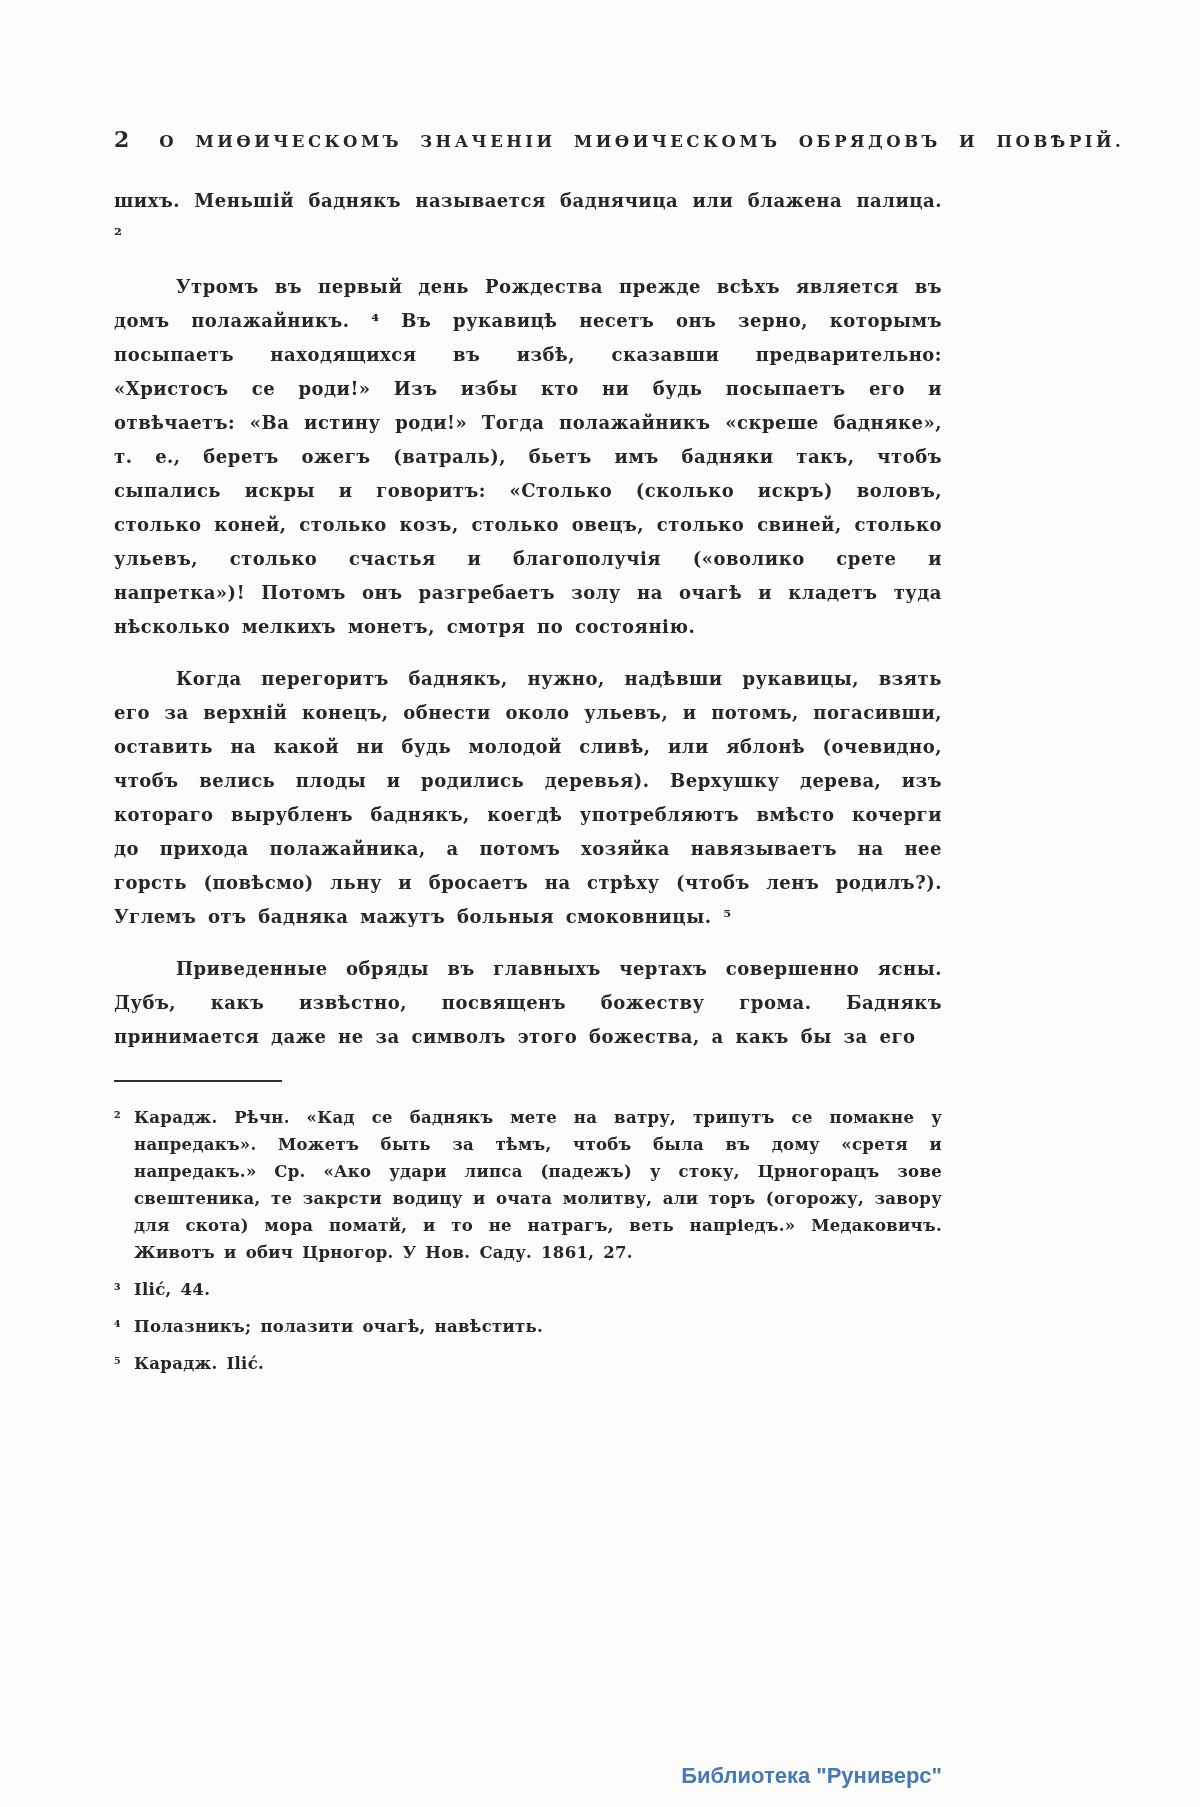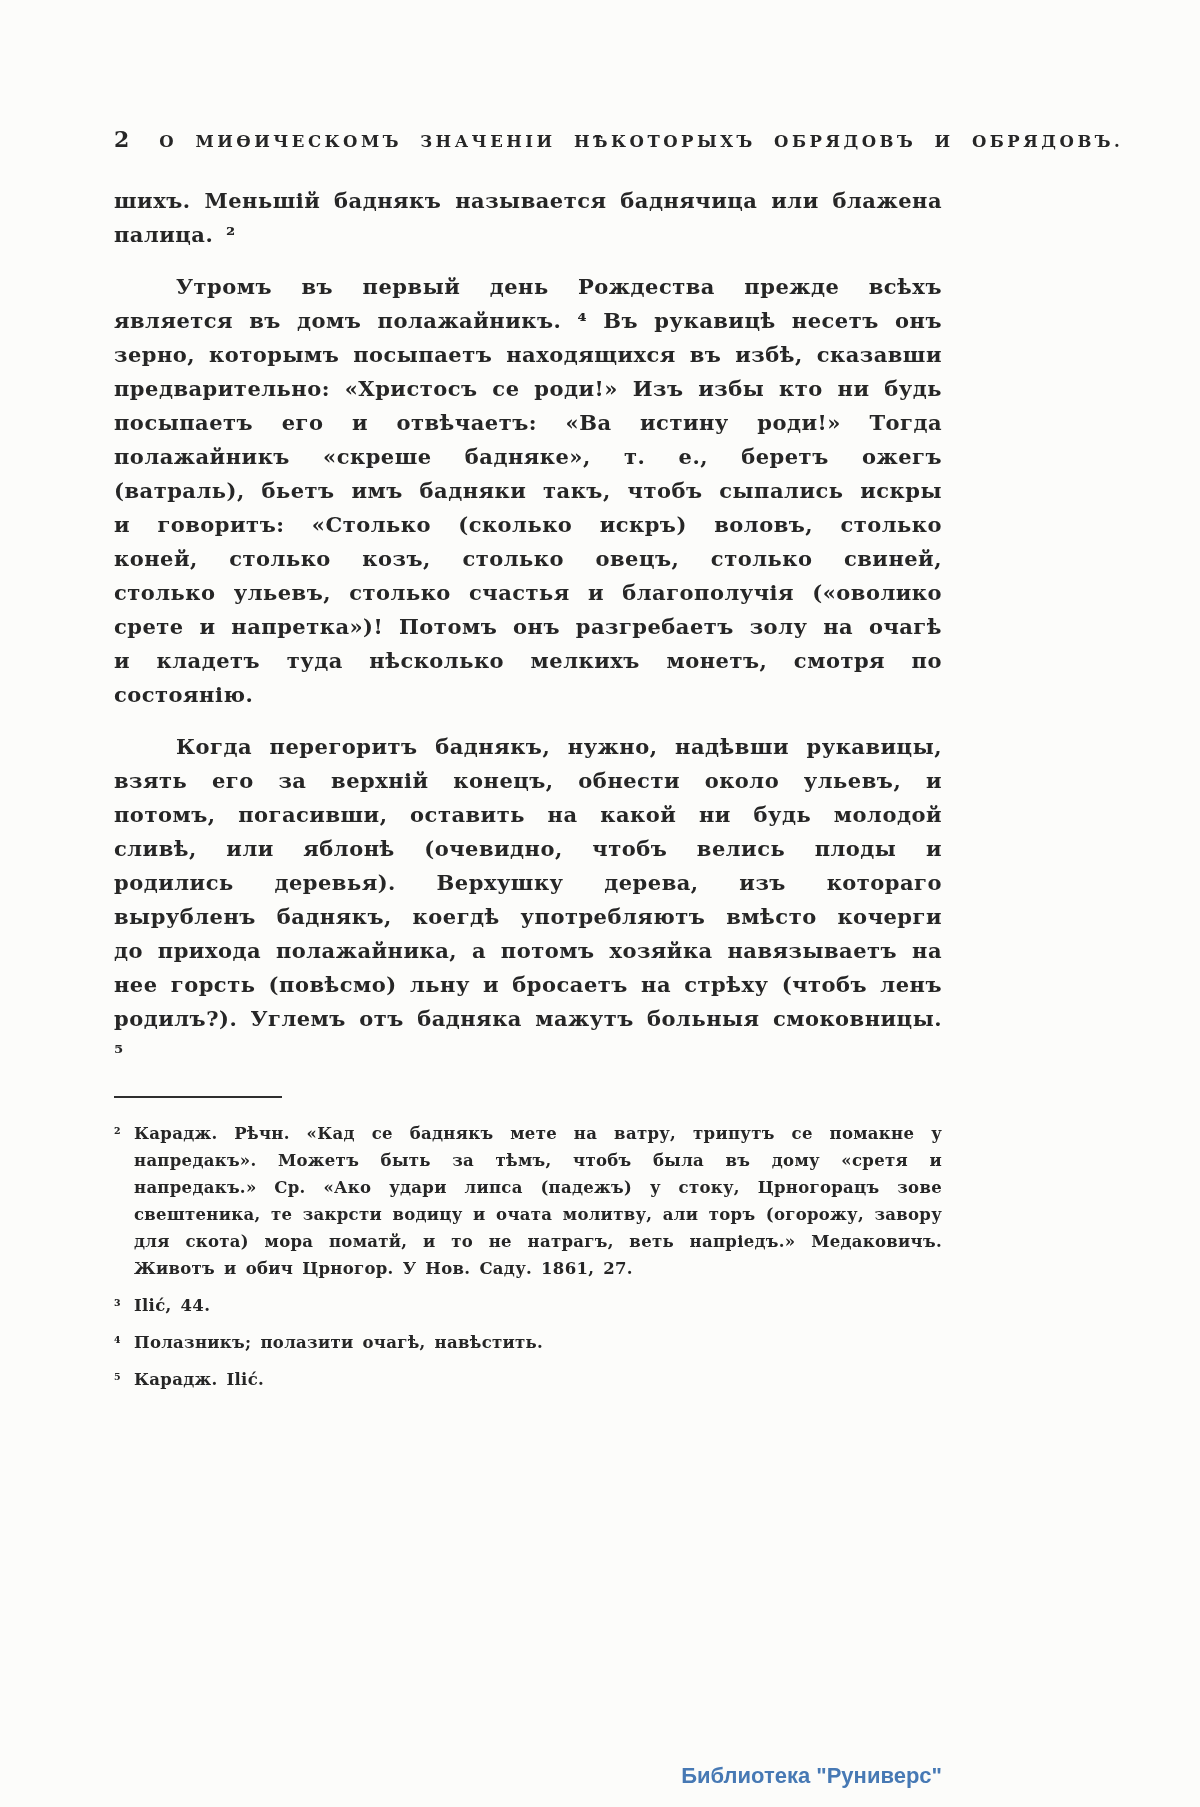--- a/index.html
+++ b/index.html
@@ -33,21 +33,21 @@
   .header-title {
     flex: 1;
     text-align: center;
     font-size: 16.5px;
     letter-spacing: 3.5px;
     word-spacing: 9px;
     white-space: nowrap;
   }
   .body-text { }
   .para {
-    font-size: 21px;
+    font-size: 18px;
     line-height: 34px;
     text-align: justify;
     margin: 0 0 18px 0;
     text-indent: 62px;
     word-spacing: 5px;
     letter-spacing: 0.5px;
   }
   .para.continuation { text-indent: 0; }
   .footnote-rule {
     border: none;
@@ -84,27 +84,28 @@
     white-space: nowrap;
   }
 </style>
 </head>
 <body>
 
 <div class="page">
 
   <div class="header">
     <span class="page-num">2</span>
-    <span class="header-title">О МИѲИЧЕСКОМЪ ЗНАЧЕНІИ НѢКОТОРЫХЪ ОБРЯДОВЪ И ОБРЯДОВЪ.</span>
+    <span class="header-title">О МИѲИЧЕСКОМЪ ЗНАЧЕНІИ МИѲИЧЕСКОМЪ ОБРЯДОВЪ И ПОВѢРІЙ.</span>
   </div>
 
   <div class="body-text">
     <p class="para continuation">шихъ. Меньшій баднякъ называется баднячица или блажена палица. ²</p>
     <p class="para">Утромъ въ первый день Рождества прежде всѣхъ является въ домъ полажайникъ. ⁴ Въ рукавицѣ несетъ онъ зерно, которымъ посыпаетъ находящихся въ избѣ, сказавши предварительно: «Христосъ се роди!» Изъ избы кто ни будь посыпаетъ его и отвѣчаетъ: «Ва истину роди!» Тогда полажайникъ «скреше бадняке», т. е., беретъ ожегъ (ватраль), бьетъ имъ бадняки такъ, чтобъ сыпались искры и говоритъ: «Столько (сколько искръ) воловъ, столько коней, столько козъ, столько овецъ, столько свиней, столько ульевъ, столько счастья и благополучія («оволико срете и напретка»)! Потомъ онъ разгребаетъ золу на очагѣ и кладетъ туда нѣсколько мелкихъ монетъ, смотря по состоянію.</p>
     <p class="para">Когда перегоритъ баднякъ, нужно, надѣвши рукавицы, взять его за верхній конецъ, обнести около ульевъ, и потомъ, погасивши, оставить на какой ни будь молодой сливѣ, или яблонѣ (очевидно, чтобъ велись плоды и родились деревья). Верхушку дерева, изъ котораго вырубленъ баднякъ, коегдѣ употребляютъ вмѣсто кочерги до прихода полажайника, а потомъ хозяйка навязываетъ на нее горсть (повѣсмо) льну и бросаетъ на стрѣху (чтобъ ленъ родилъ?). Углемъ отъ бадняка мажутъ больныя смоковницы. ⁵</p>
+    <p class="para">Приведенные обряды въ главныхъ чертахъ совершенно ясны. Дубъ, какъ извѣстно, посвященъ божеству грома. Баднякъ принимается даже не за символъ этого божества, а какъ бы за его</p>
   </div>
 
   <hr class="footnote-rule">
 
   <div class="footnotes">
     <div class="footnote">
       <span class="fn-marker">²</span><span class="fn-text">Карадж. Рѣчн. «Кад се баднякъ мете на ватру, трипутъ се помакне у напредакъ». Можетъ быть за тѣмъ, чтобъ была въ дому «сретя и напредакъ.» Ср. «Ако удари липса (падежъ) у стоку, Црногорацъ зове свештеника, те закрсти водицу и очата молитву, али торъ (огорожу, завору для скота) мора поматй, и то не натрагъ, веть напріедъ.» Медаковичъ. Животъ и обич Црногор. У Нов. Саду. 1861, 27.</span>
     </div>
     <div class="footnote">
       <span class="fn-marker">³</span><span class="fn-text">Ilić, 44.</span>

